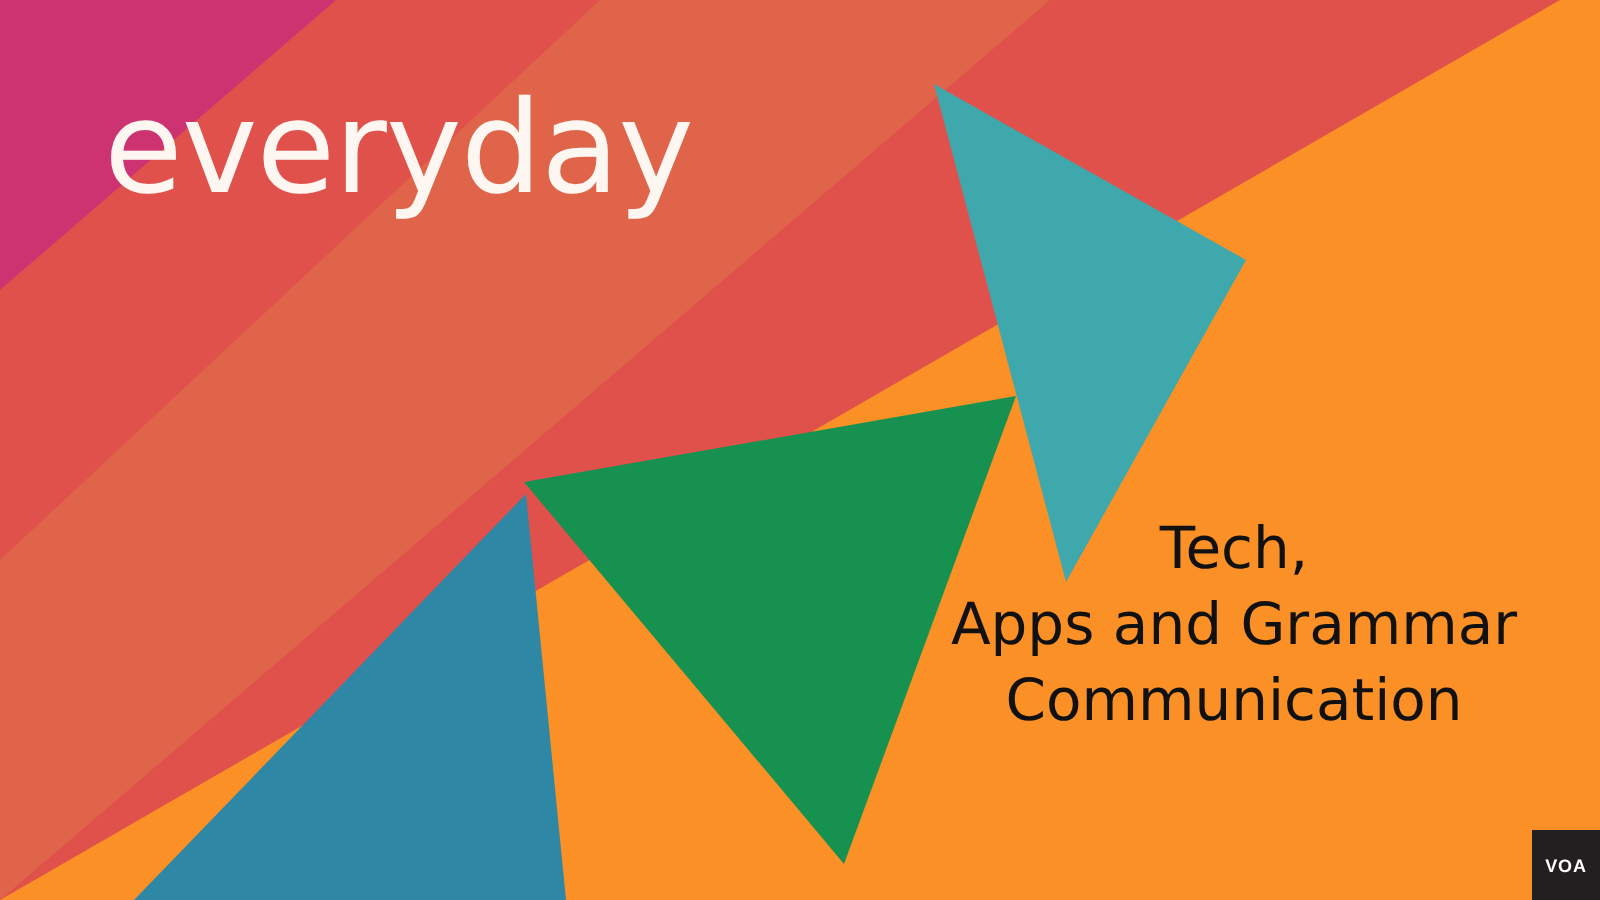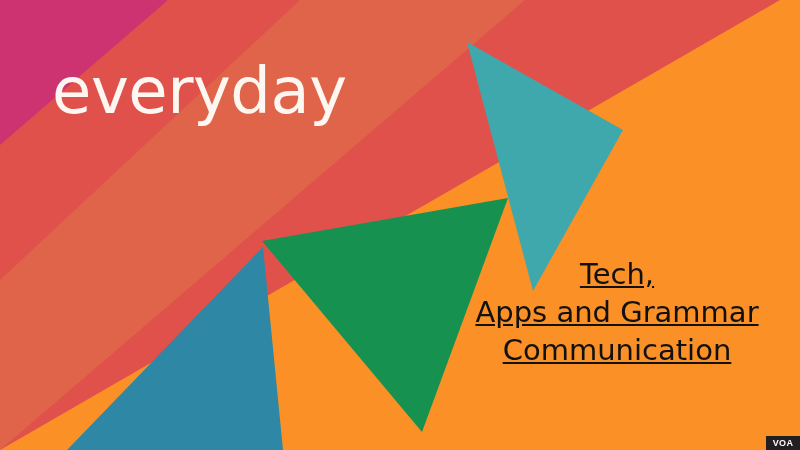--- a/index.html
+++ b/index.html
@@ -18,21 +18,21 @@
   #bg-svg {
     position: absolute;
     inset: 0;
     width: 800px;
     height: 450px;
     display: block;
   }
   .title-block {
     position: absolute;
     left: 52px;
-    top: 56px;
+    top: 40px;
     z-index: 5;
     pointer-events: none;
   }
   .title-line {
     font-family: "DejaVu Sans", sans-serif;
     font-weight: 400;
     font-size: 64px;
     line-height: 70px;
     color: #fdf6f1;
     letter-spacing: -0.5px;
@@ -46,28 +46,27 @@
     text-align: center;
     width: 330px;
   }
   .subtitle-line {
     font-family: "DejaVu Sans", sans-serif;
     font-weight: 400;
     font-size: 29px;
     line-height: 38px;
     color: #111111;
     white-space: nowrap;
-    text-decoration: underline;
   }
   .voa-badge {
     position: absolute;
     right: 0px;
     bottom: 0px;
     width: 34px;
-    height: 14px;
+    height: 35px;
     background: #231f20;
     display: flex;
     align-items: center;
     justify-content: center;
     z-index: 6;
     text-align: center;
   }
   .voa-badge span {
     color: #ffffff;
     font-family: "Liberation Sans", sans-serif;

